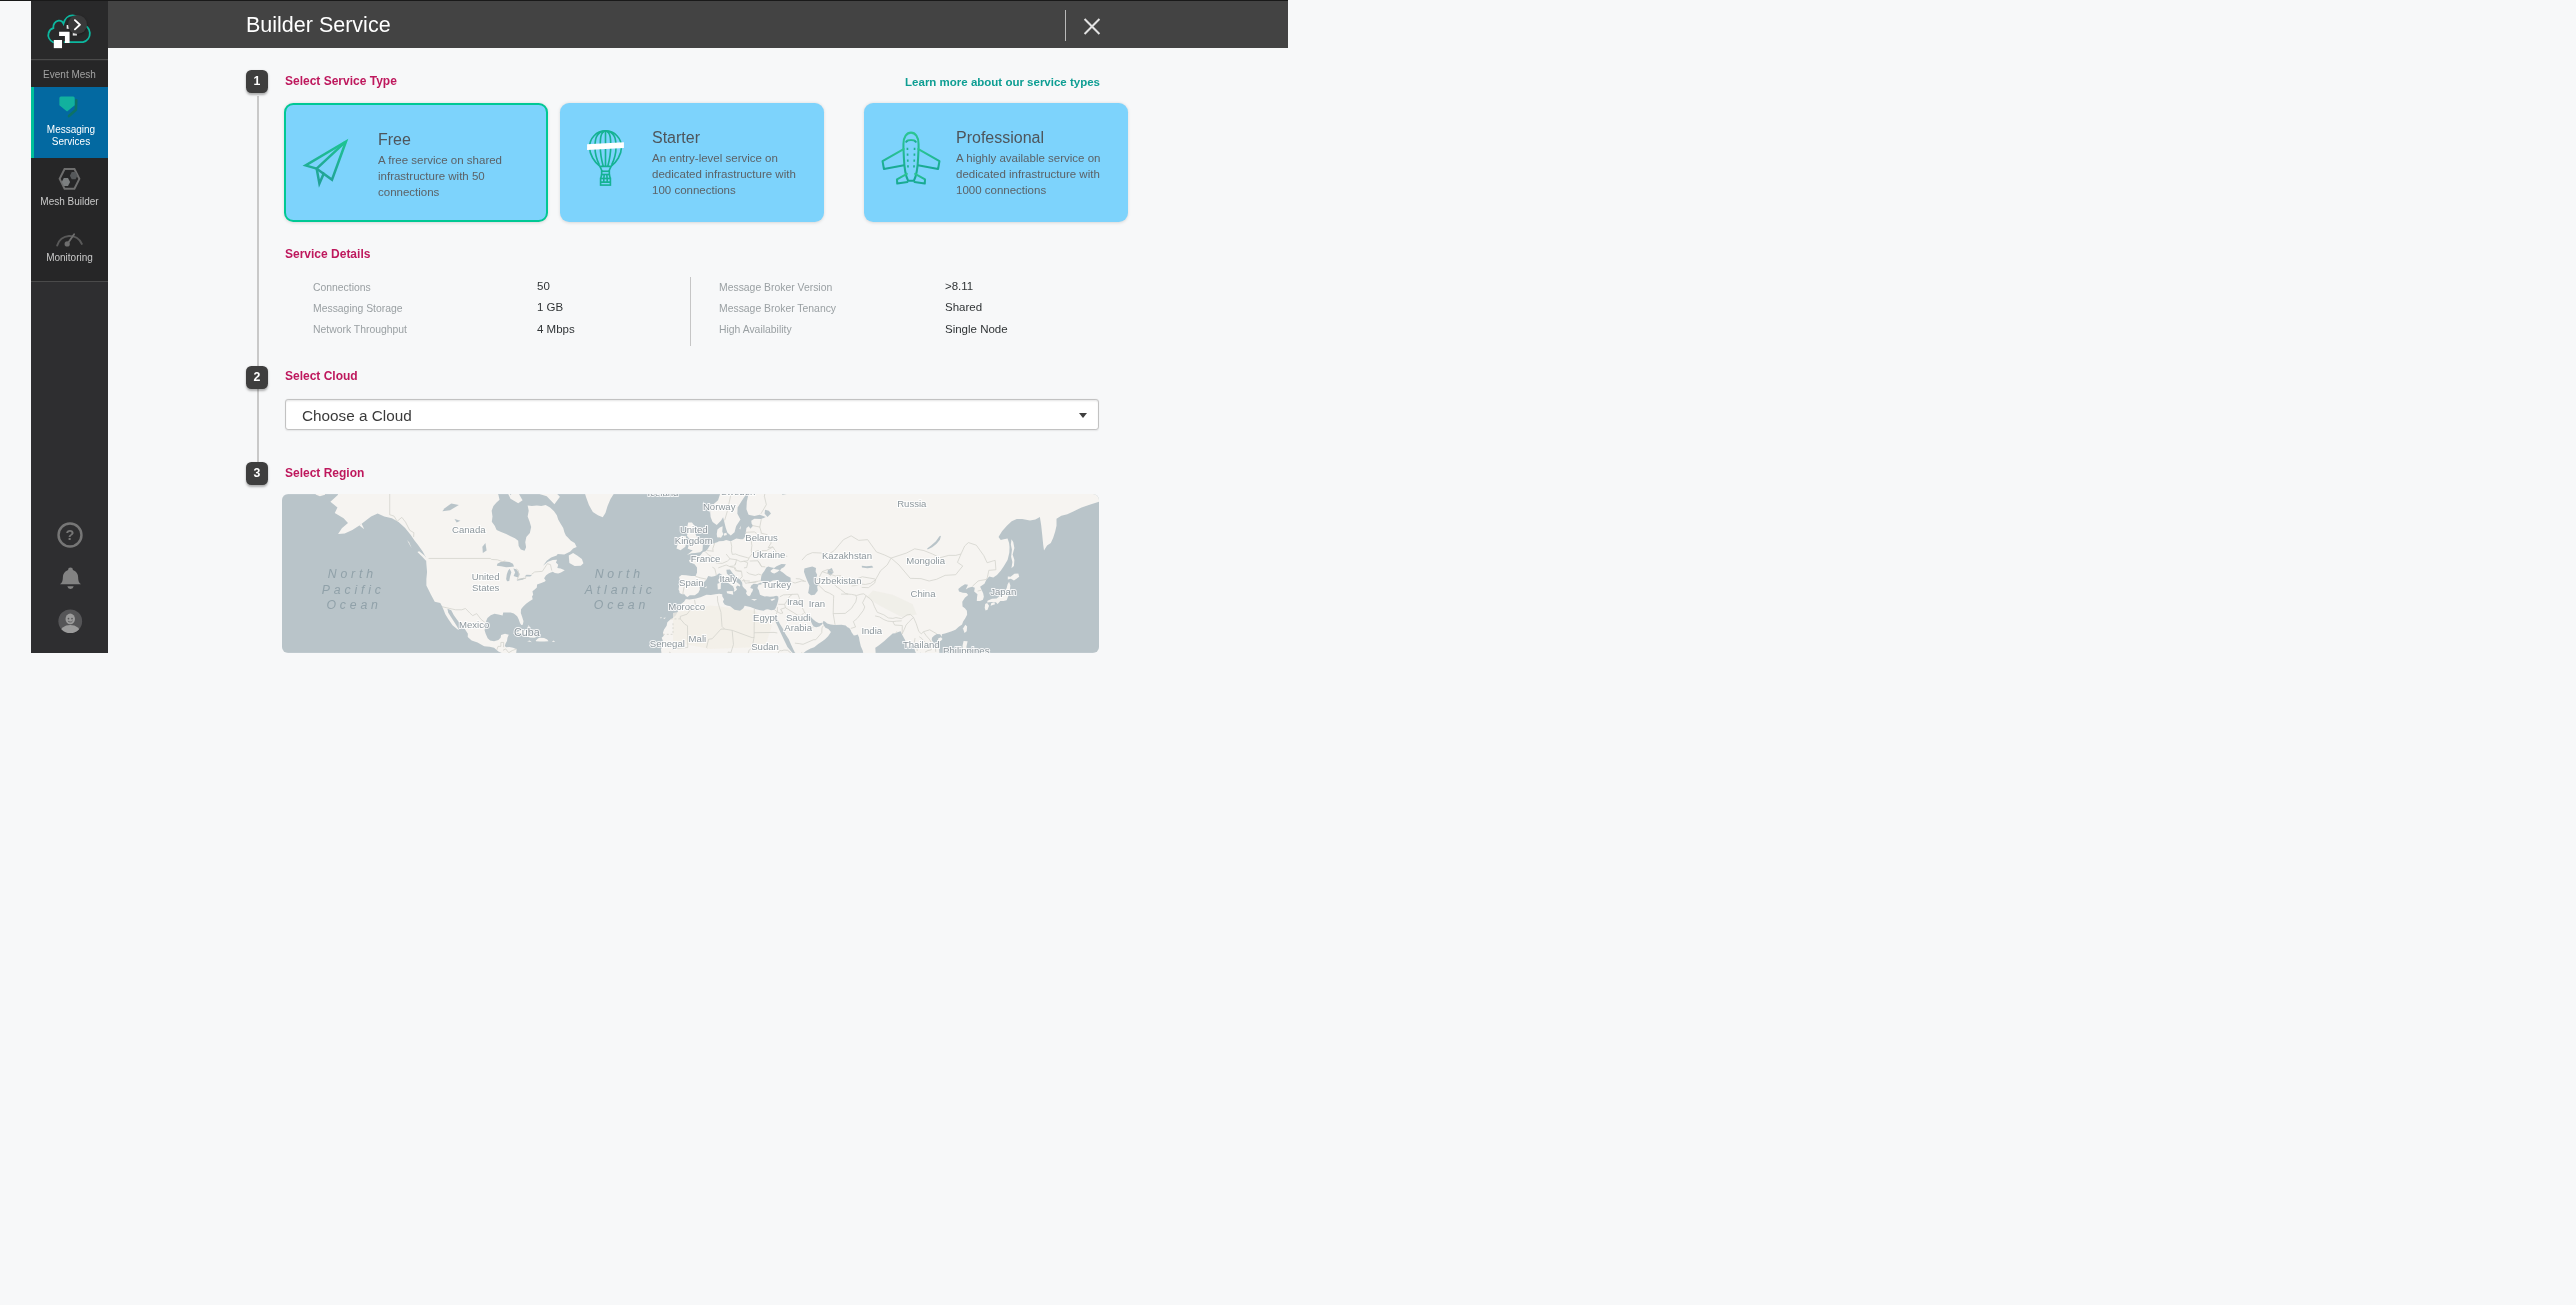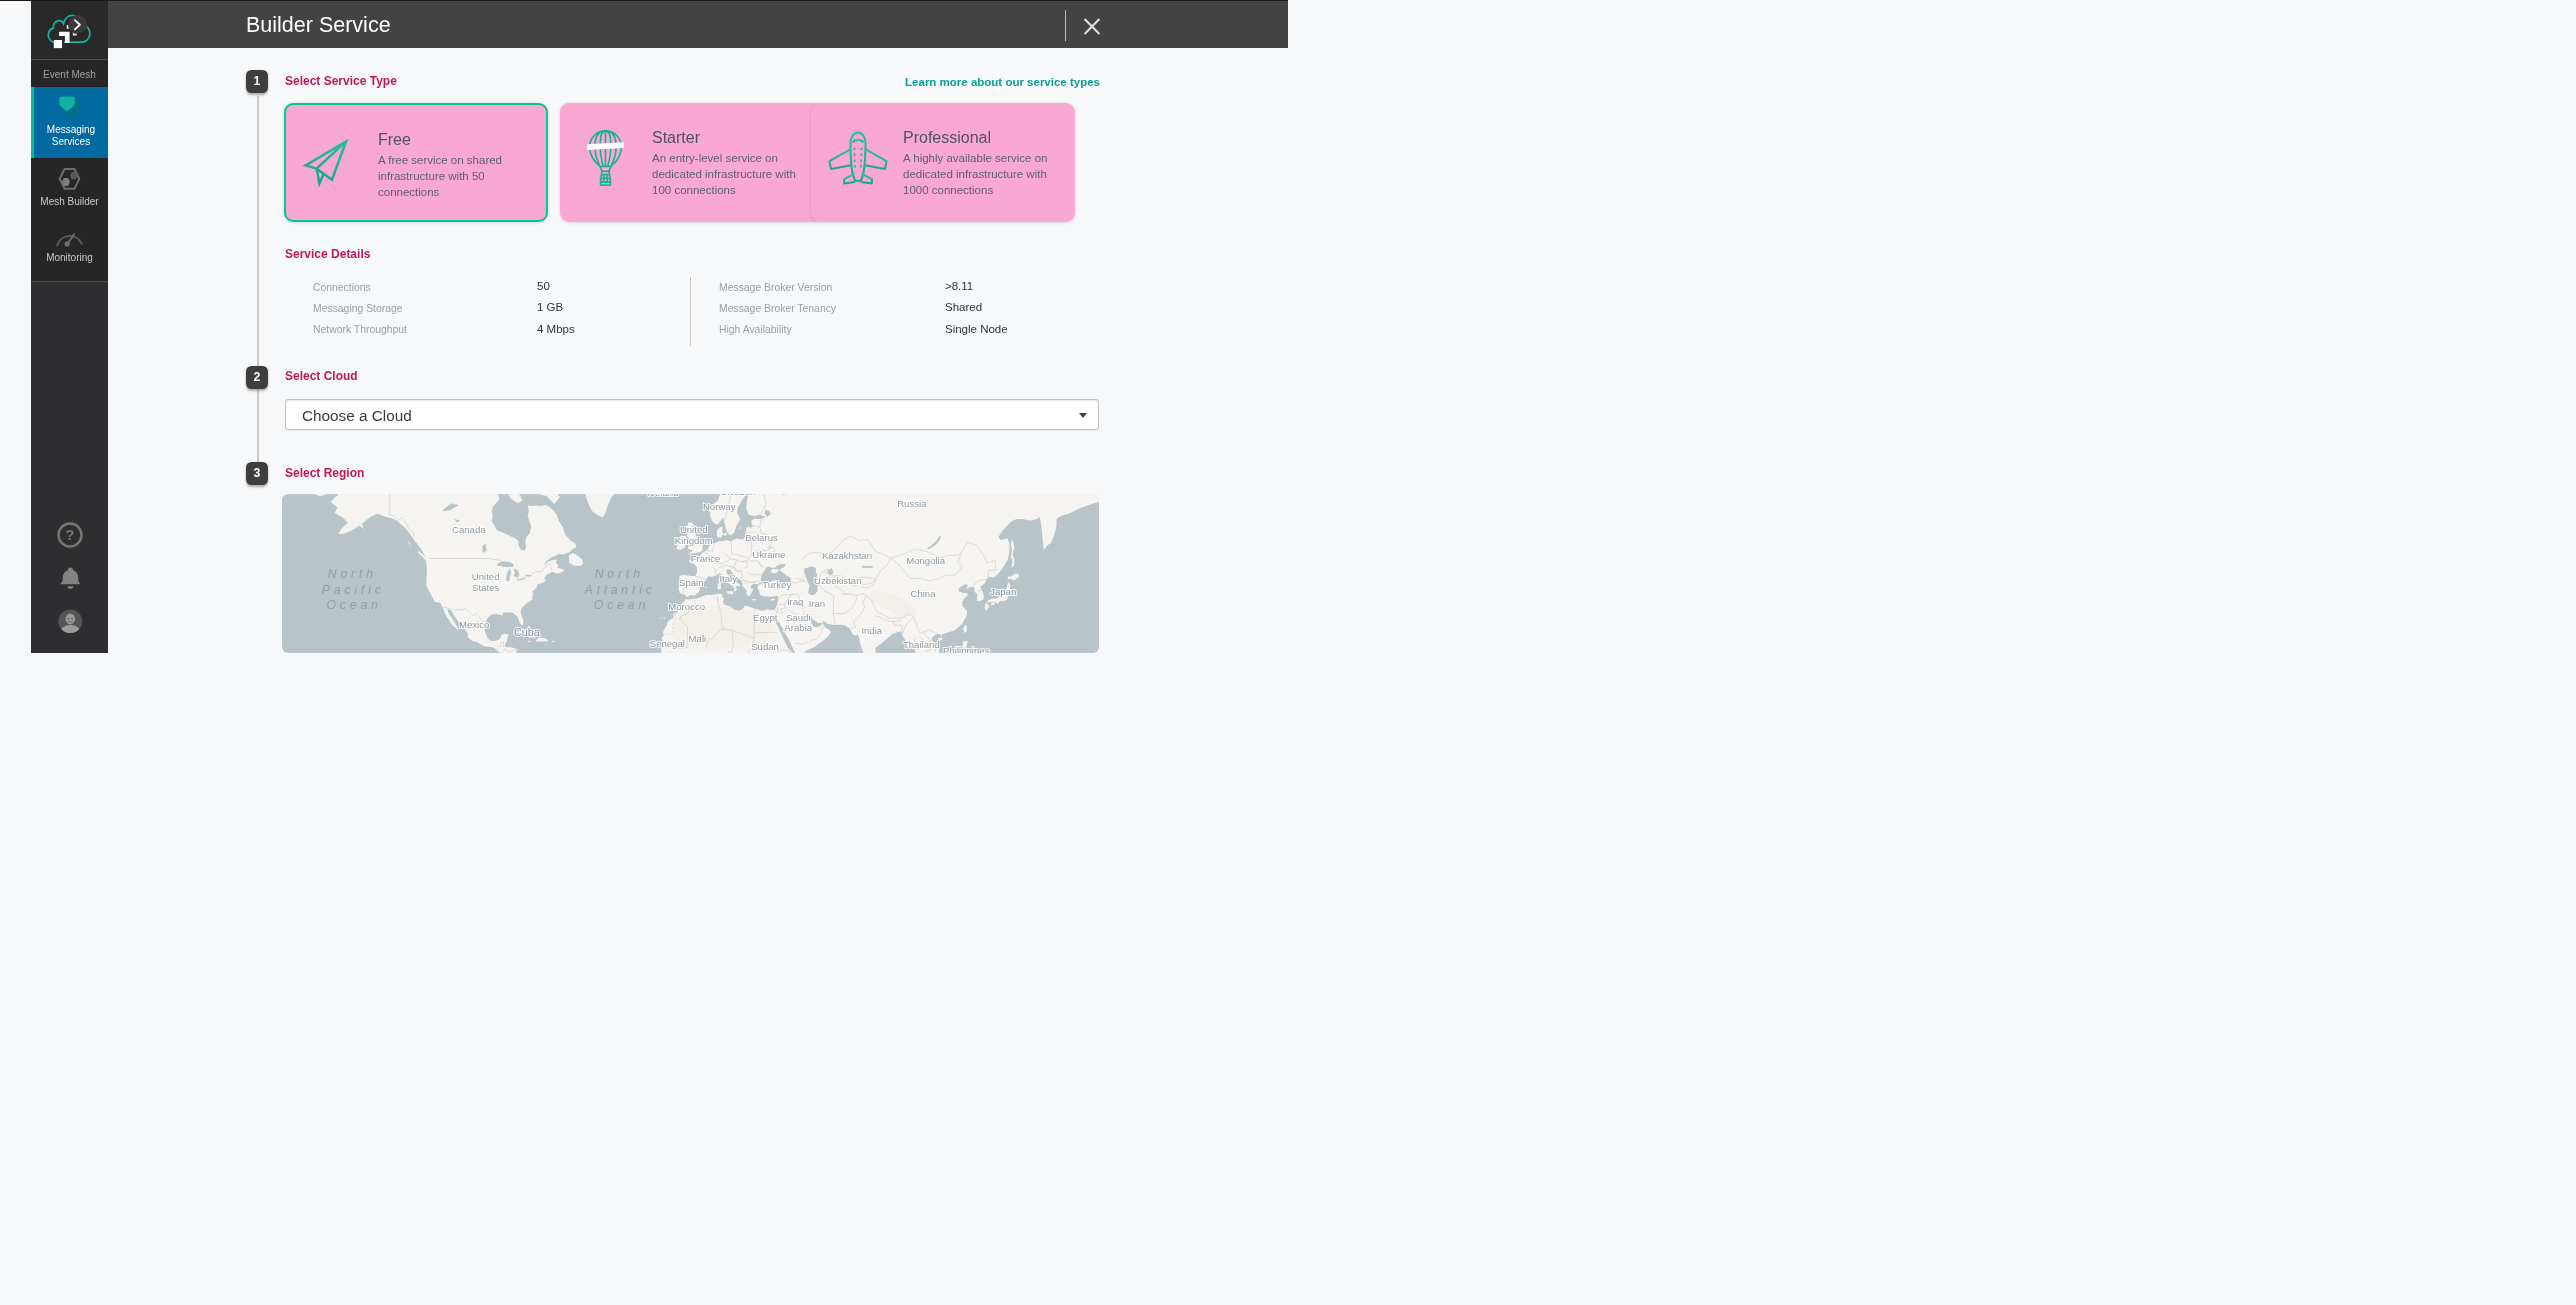--- a/index.html
+++ b/index.html
@@ -21,21 +21,21 @@
 #msgitem .t { color:#fff; font-size:10px; text-align:center; position:absolute; top:37px; width:74px; line-height:12.3px; }
 .itemlabel { color:#c9c9c9; }
 #collapse { position:absolute; left:68px; top:15.3px; width:19px; height:19px; border-radius:50%; background:#39393a; z-index:40; box-shadow:0 0.8px 2.3px rgba(0,0,0,.4); }
 #collapse svg { position:absolute; left:5.4px; top:3.8px; }
 
 #content { position:absolute; left:77px; top:48px; width:1211px; height:604px; background:#f7f8f9; }
 .badge { position:absolute; width:22px; height:23px; background:#3e3e3e; border-radius:5.4px; color:#fff; font-size:12.3px; font-weight:bold; text-align:center; line-height:23px; z-index:5; box-shadow:0 1.5px 2.3px rgba(0,0,0,0.3); }
 .vline { position:absolute; left:180px; width:1.5px; background:#c9c9c9; }
 .h2 { position:absolute; font-size:12px; font-weight:bold; color:#be185d; }
 #learn { position:absolute; right:188px; top:28px; font-size:11.5px; font-weight:bold; color:#0e9e93; }
-.card { position:absolute; top:55px; width:264px; height:119px; background:#f9a8d4; border-radius:9.2px; box-shadow:0 0.8px 3.1px rgba(0,0,0,.13);padding-left:48px; }
+.card { position:absolute; top:55px; width:264px; height:119px; background:#7dd3fc; border-radius:9.2px; box-shadow:0 0.8px 3.1px rgba(0,0,0,.13);padding-left:48px; }
 .card.sel { border:2.3px solid #00c894; }
 .card .ct { position:absolute; left:92px; top:26px; font-size:16px; color:#4e555b; }
 .card .cb { position:absolute; left:92px; top:47px; width:157px; font-size:11.5px; line-height:16px; color:#5c6267; }
 .card svg.icon { position:absolute; overflow:visible; }
 
 .dlab { position:absolute; font-size:10.4px; color:#9aa0a3; }
 .dval { position:absolute; font-size:11.5px; color:#303436; }
 #ddiv { position:absolute; left:613px; top:229px; width:0.8px; height:69px; background:#c6c6c6; }
 
 #dropdown { position:absolute; left:208px; top:351px; width:814px; height:31px; background:#fff; border:0.8px solid #c2c2c2; border-radius:3.1px; box-shadow:inset 0 1.2px 1.5px rgba(0,0,0,.09), 0 0.8px 1.5px rgba(0,0,0,.07); }
@@ -156,21 +156,21 @@
         <path d="M16.8 47.4 L19.6 53.8 M31.2 47.4 L28.4 53.8"></path>
         <rect x="19" y="53.8" width="10" height="4.2"></rect>
         <path d="M19 58 L17.8 63.2 M29 58 L30.2 63.2 M22.3 58 L21.9 63.2 M25.7 58 L26.1 63.2"></path>
         <rect x="17.6" y="63.2" width="12.8" height="8.6"></rect>
         <path d="M17.6 67.9 L30.4 67.9 M21.8 63.2 L21.8 67.9 M26.2 63.2 L26.2 67.9"></path>
       </g>
     </svg>
     <div class="ct">Starter</div>
     <div class="cb">An entry-level service on dedicated infrastructure with 100 connections</div>
   </div>
-  <div class="card" style="left:734px;">
+  <div class="card" style="left:787px;">
     <svg class="icon" width="58" height="58" viewBox="0 0 76 75" style="left:18.4px; top:28px;">
       <defs>
           <linearGradient id="gr3" x1="0" y1="0" x2="0" y2="1">
         <stop offset="0" stop-color="#2bc593"></stop>
             <stop offset="1" stop-color="#17a893"></stop>
           </linearGradient>
         </defs>
       <g fill="none" stroke="url(#gr3)" stroke-width="2.7" stroke-linejoin="round" stroke-linecap="round">
         <path d="M28.1 22 L28.1 16.5 C 28.1 7.2 32.4 1.6 38 1.6 C 43.6 1.6 47.9 7.2 47.9 16.5 L47.9 22 L47.3 35 C 46.8 47 45 58.5 41.8 64.7 L34.2 64.7 C 31 58.5 29.2 47 28.7 35 Z"></path>
         <path d="M31.8 13.6 C 33.4 10.4 42.6 10.4 44.2 13.6"></path>

